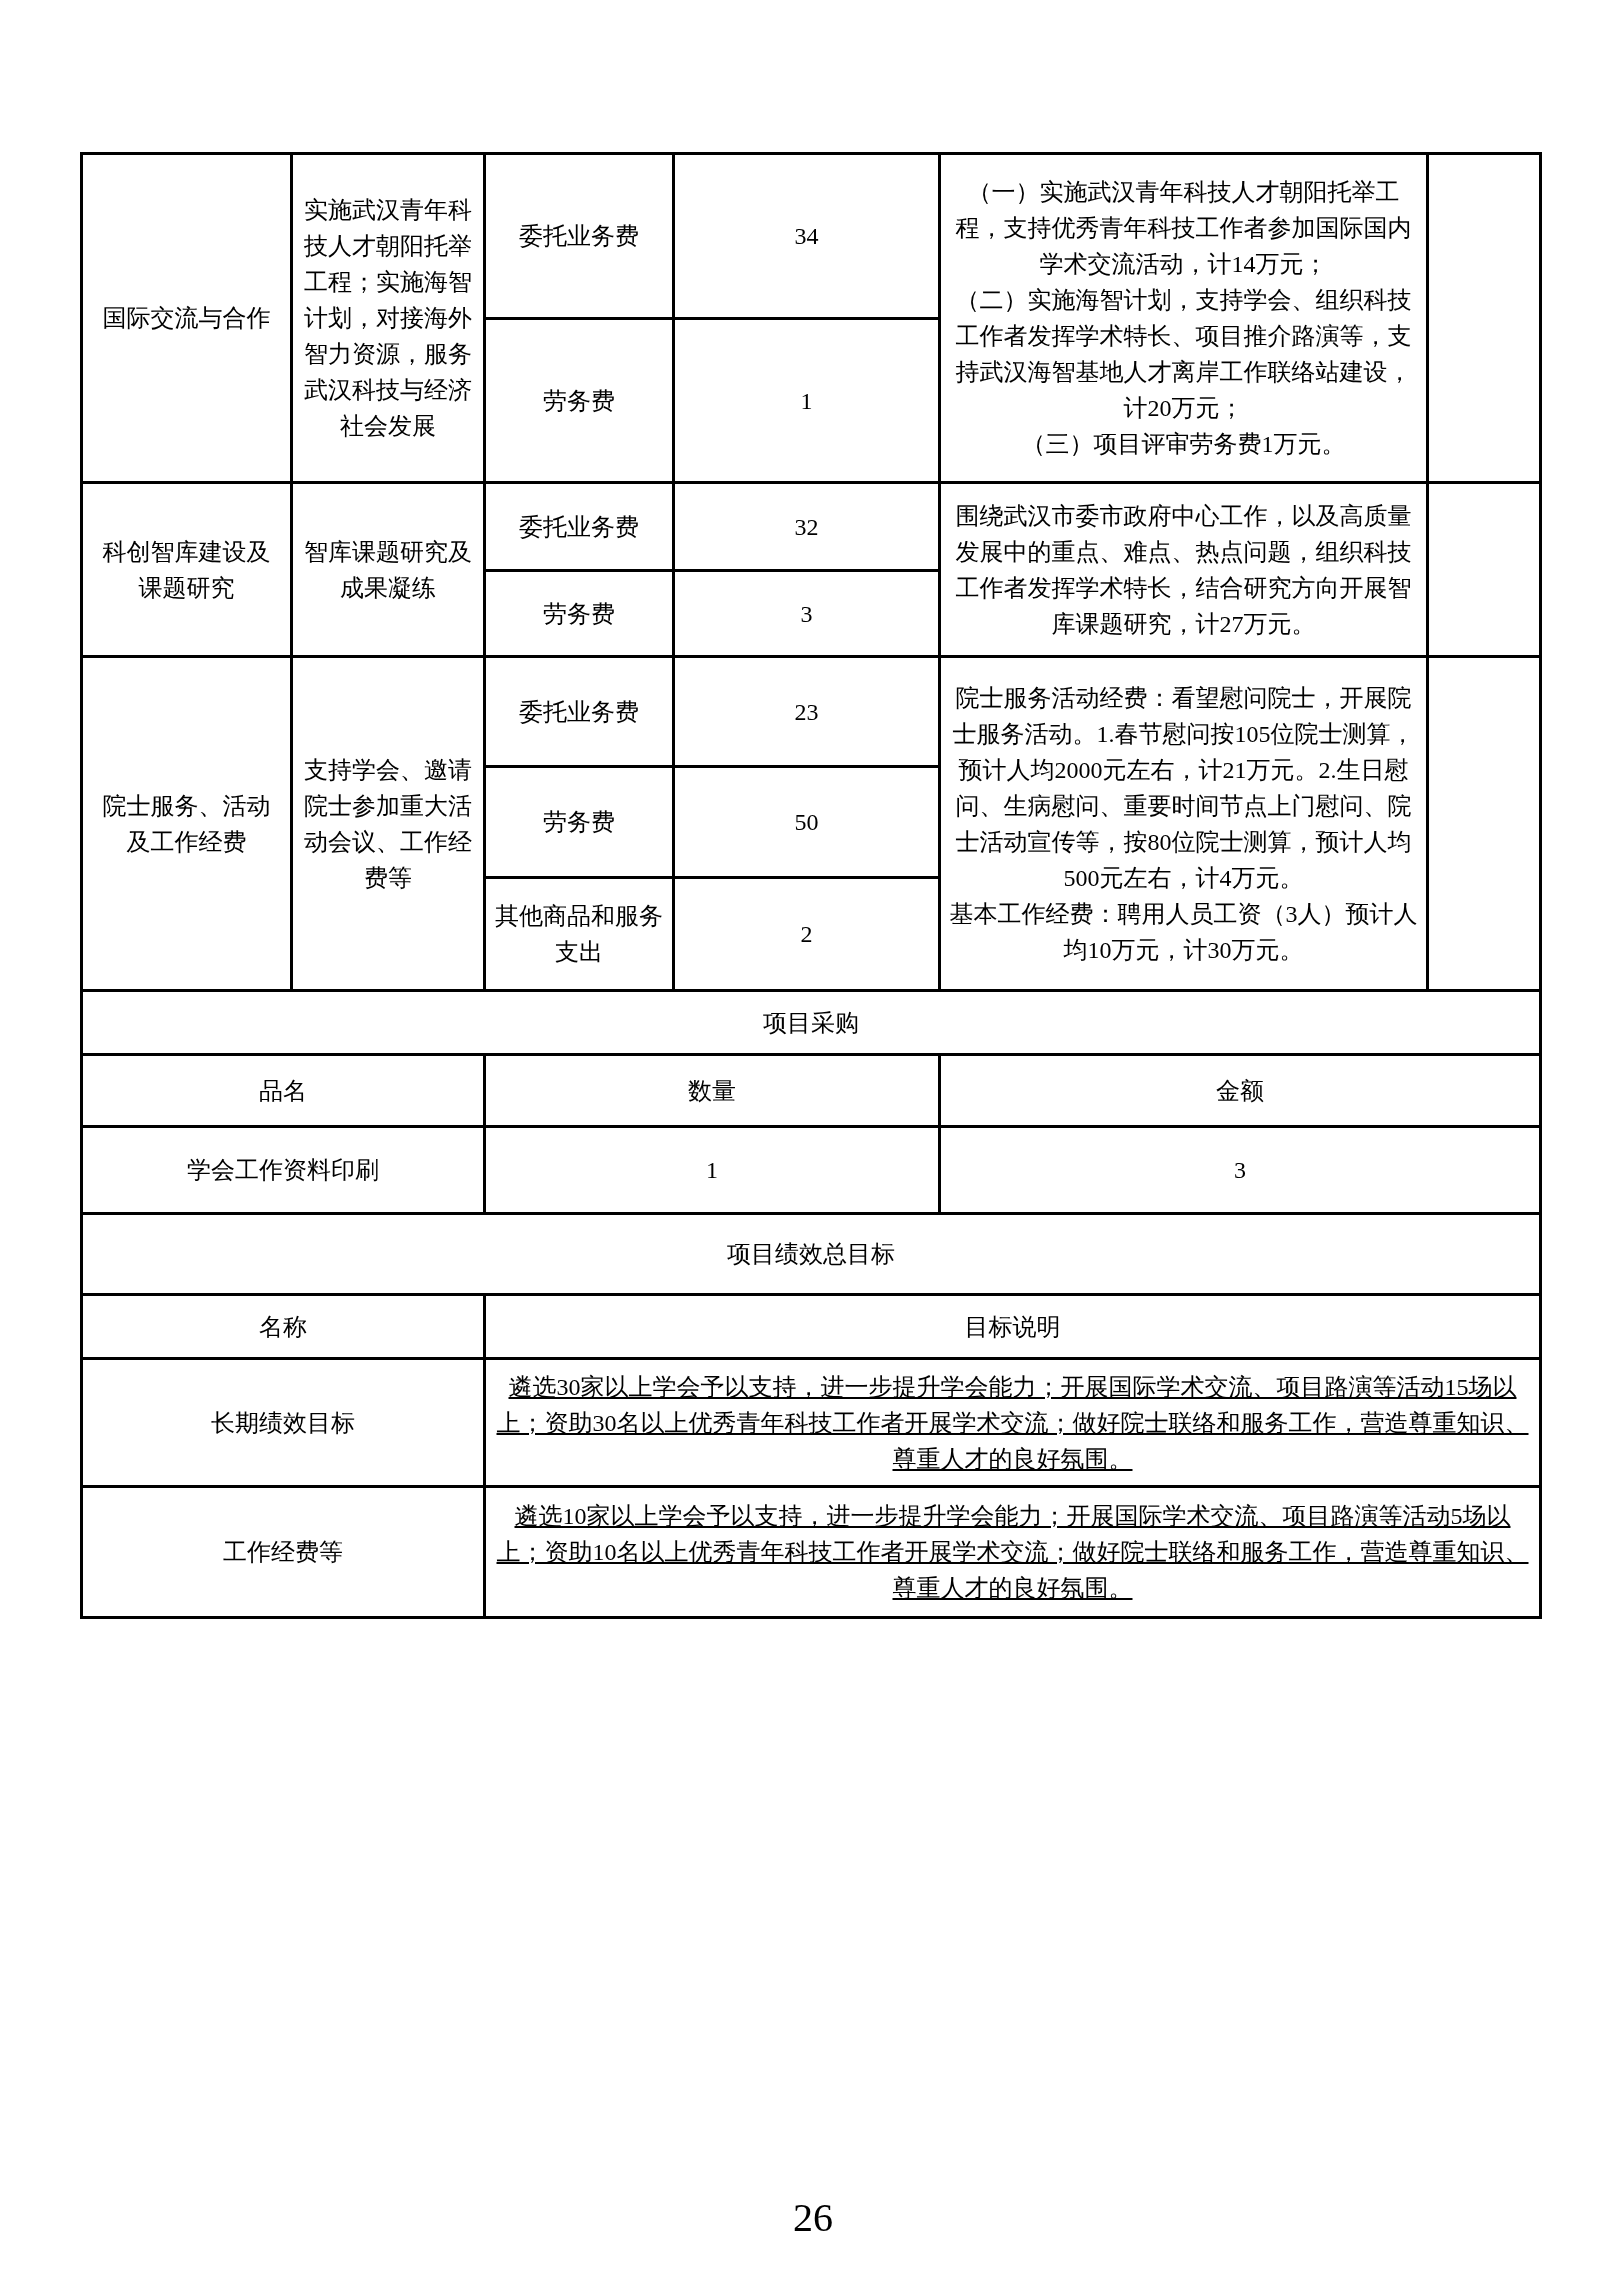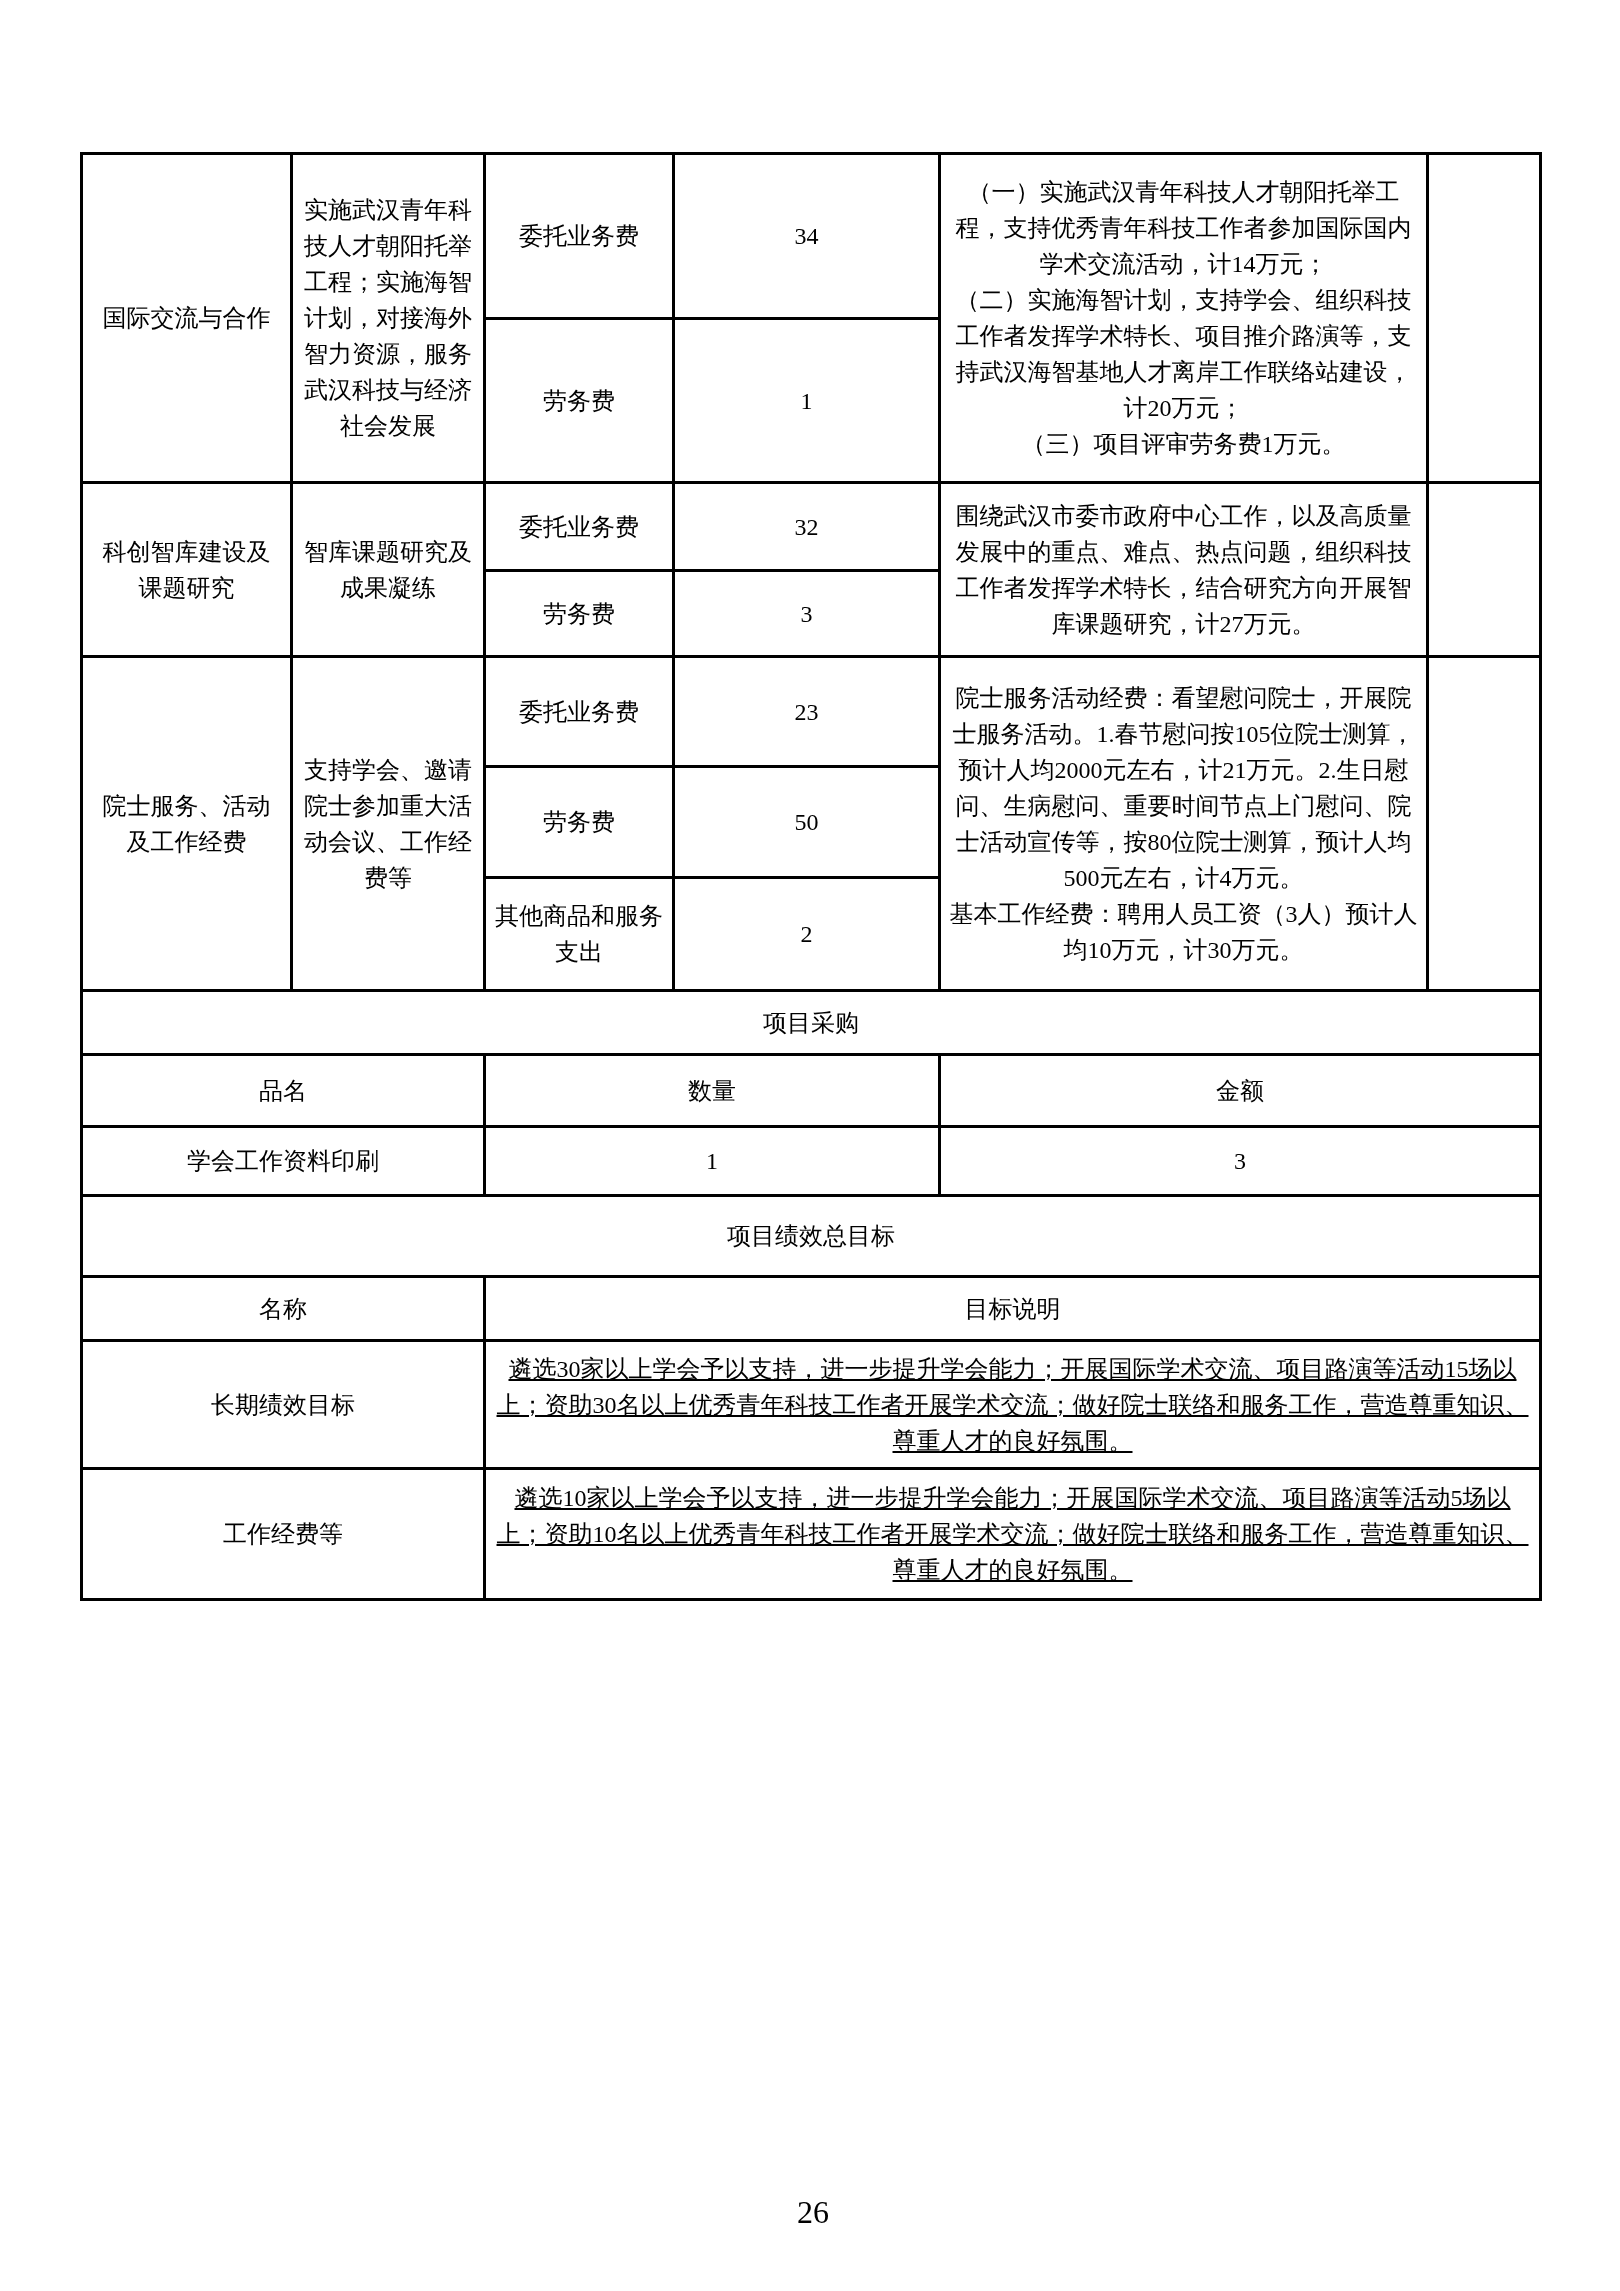--- a/index.html
+++ b/index.html
@@ -40,21 +40,21 @@
     text-align: left;
     vertical-align: middle;
     padding: 5.9px 11.8px;
     text-decoration: underline;
   }
   .page-number {
     position: absolute;
     left: 0; right: 0;
     top: 2194px;
     text-align: center;
-    font-size: 32px;
+    font-size: 40px;
     padding-left: 6px;
   }
 </style>
 </head>
 <body>
 
 <table class="doc-table">
   <colgroup>
     <col style="width:210px">
     <col style="width:193px">
@@ -112,21 +112,21 @@
     </tr>
 
     <tr style="height:64px">
       <td colspan="6">项目采购</td>
     </tr>
     <tr style="height:72px">
       <td colspan="2">品名</td>
       <td colspan="2">数量</td>
       <td colspan="2">金额</td>
     </tr>
-    <tr style="height:69px">
+    <tr style="height:87px">
       <td colspan="2">学会工作资料印刷</td>
       <td colspan="2">1</td>
       <td colspan="2">3</td>
     </tr>
 
     <tr style="height:81px">
       <td colspan="6">项目绩效总目标</td>
     </tr>
     <tr style="height:64px">
       <td colspan="2">名称</td>

